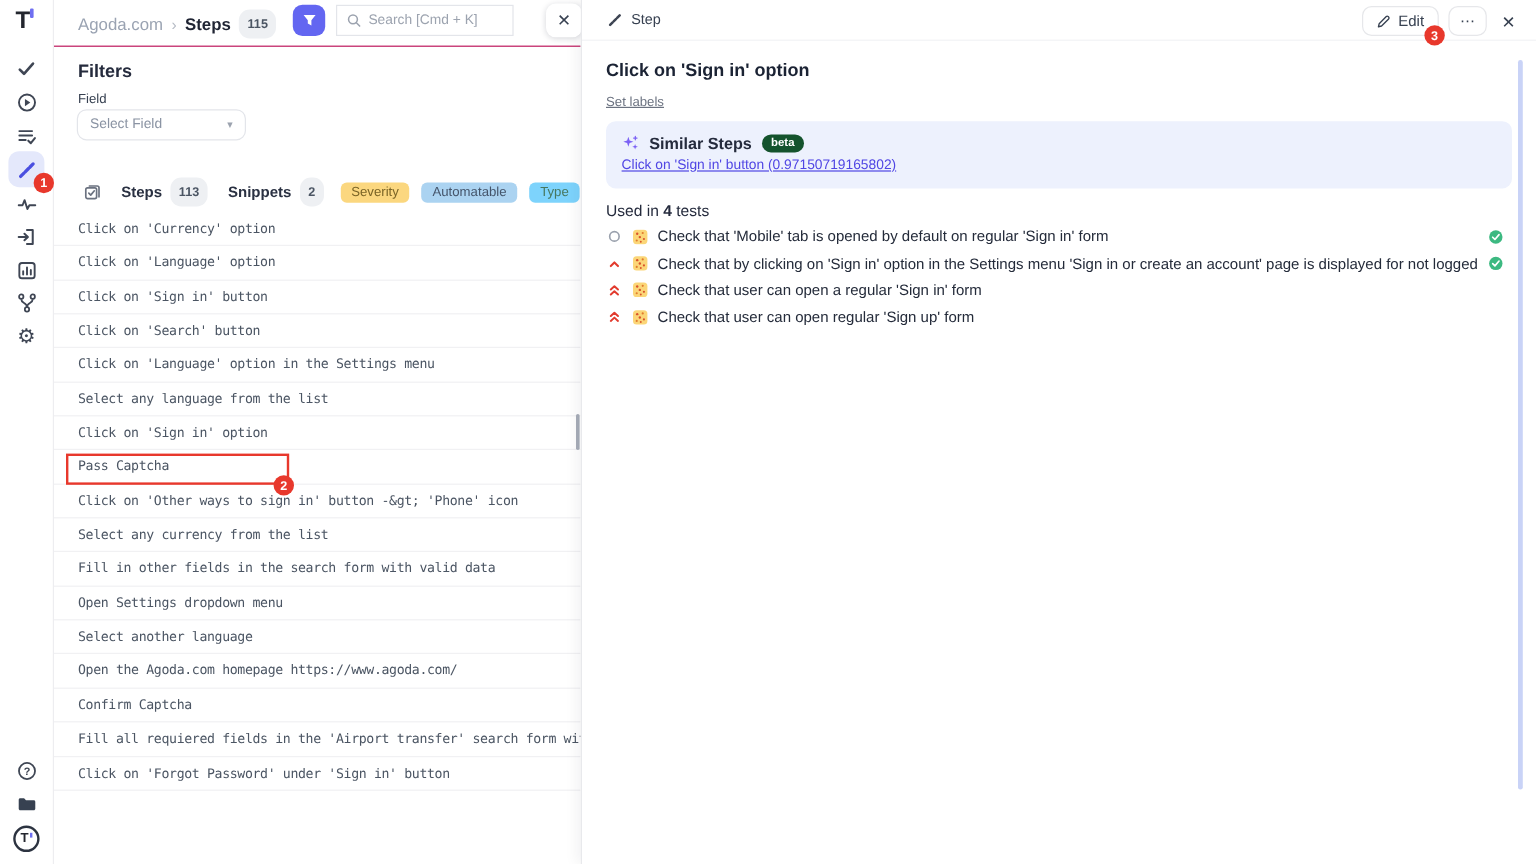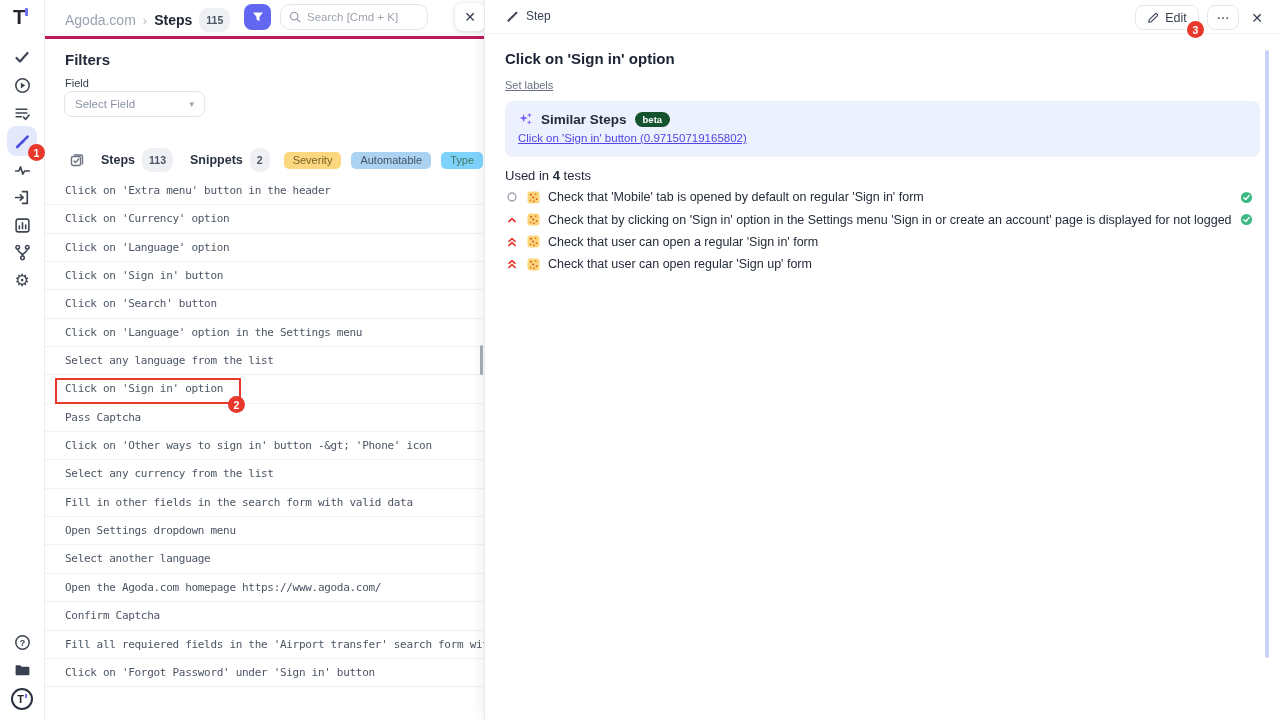--- a/index.html
+++ b/index.html
@@ -22,33 +22,33 @@
     display:flex; align-items:center; justify-content:center; font-size:11px;
     font-weight:bold; color:#23262e; }
   .tcircle i { font-style:normal; }
   .tcircle .mini-tick { display:inline-block; width:2px; height:4px; background:#6f6ff1;
     transform:translateY(-3px); margin-left:1px; }
 
   
   .list-panel { position:absolute; left:45px; top:0; width:439px; height:720px;
     background:#fff; overflow:hidden; }
   .lp-header { position:absolute; left:0; top:0; width:439px; height:39px;
-    border-bottom:3px solid #be185d; background:#fff; }
+    border-bottom:1px solid #be185d; background:#fff; }
   .breadcrumb { position:absolute; left:20px; top:8px; font-size:14px;
     display:flex; align-items:center; gap:7px; white-space:nowrap; }
   .bc-project { color:#9aa3b2; font-weight:500; }
   .bc-sep { color:#b6bcc6; font-size:13px; }
   .bc-page { color:#1f2433; font-weight:bold; }
   .pill { background:#eef0f3; color:#4b5563; font-size:10.5px; font-weight:600;
     border-radius:9px; padding:6px 7px; }
   .filter-btn { position:absolute; left:199px; top:4px; width:27px; height:26px;
     background:#6366f1; border-radius:8px; display:flex; align-items:center;
     justify-content:center; }
   .search-box { position:absolute; left:235px; top:4px; width:148px; height:26px;
-    border:1px solid #e3e5ea; border-radius:10px; background:#fff; display:flex;
+    border:1px solid #e3e5ea; border-radius:0; background:#fff; display:flex;
     align-items:center; padding:4px 8px; gap:6px; }
   .search-box input { border:none; outline:none; width:110px; font-size:11.5px;
     color:#374151; font-family:"Liberation Sans", sans-serif; background:transparent; }
   .search-box input::placeholder { color:#9ca3af; }
   .lp-close { position:absolute; left:410px; top:3px; width:30px; height:28px;
     background:#fff; border-radius:8px; box-shadow:0 1px 5px rgba(15,23,42,.18);
     display:flex; align-items:center; justify-content:center; font-size:14px;
     color:#374151; z-index:6; }
 
   .filters-title { position:absolute; left:20px; top:51px; font-size:15px;
@@ -241,21 +241,20 @@
     <span class="pill" style="margin-left:7px">113</span>
     <span class="tb-label" style="margin-left:17px">Snippets</span>
     <span class="pill" style="margin-left:7px">2</span>
     <span class="tag tag-severity" style="margin-left:14px">Severity</span>
     <span class="tag tag-automatable" style="margin-left:10px">Automatable</span>
     <span class="tag tag-type" style="margin-left:10px">Type</span>
 
   </div>
 
   <div class="rows">
-    <div class="row">Click on 'Extra menu' button in the header</div>
     <div class="row">Click on 'Currency' option</div>
     <div class="row">Click on 'Language' option</div>
     <div class="row">Click on 'Sign in' button</div>
     <div class="row">Click on 'Search' button</div>
     <div class="row">Click on 'Language' option in the Settings menu</div>
     <div class="row">Select any language from the list</div>
     <div class="row">Click on 'Sign in' option</div>
     <div class="row">Pass Captcha</div>
     <div class="row">Click on 'Other ways to sign in' button -&amp;gt; 'Phone' icon</div>
     <div class="row">Select any currency from the list</div>

